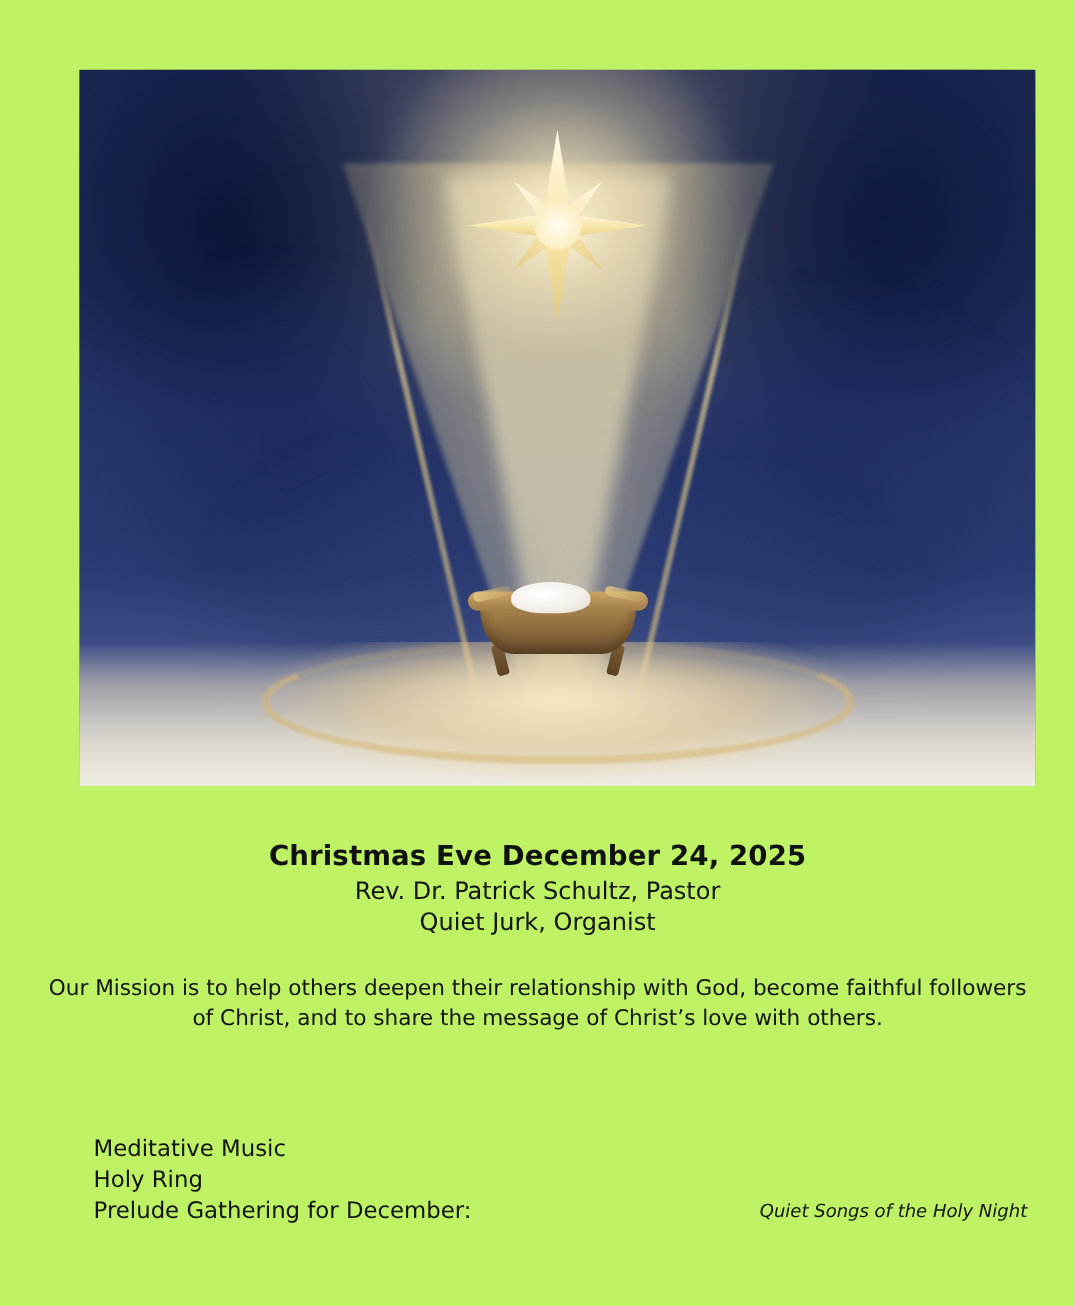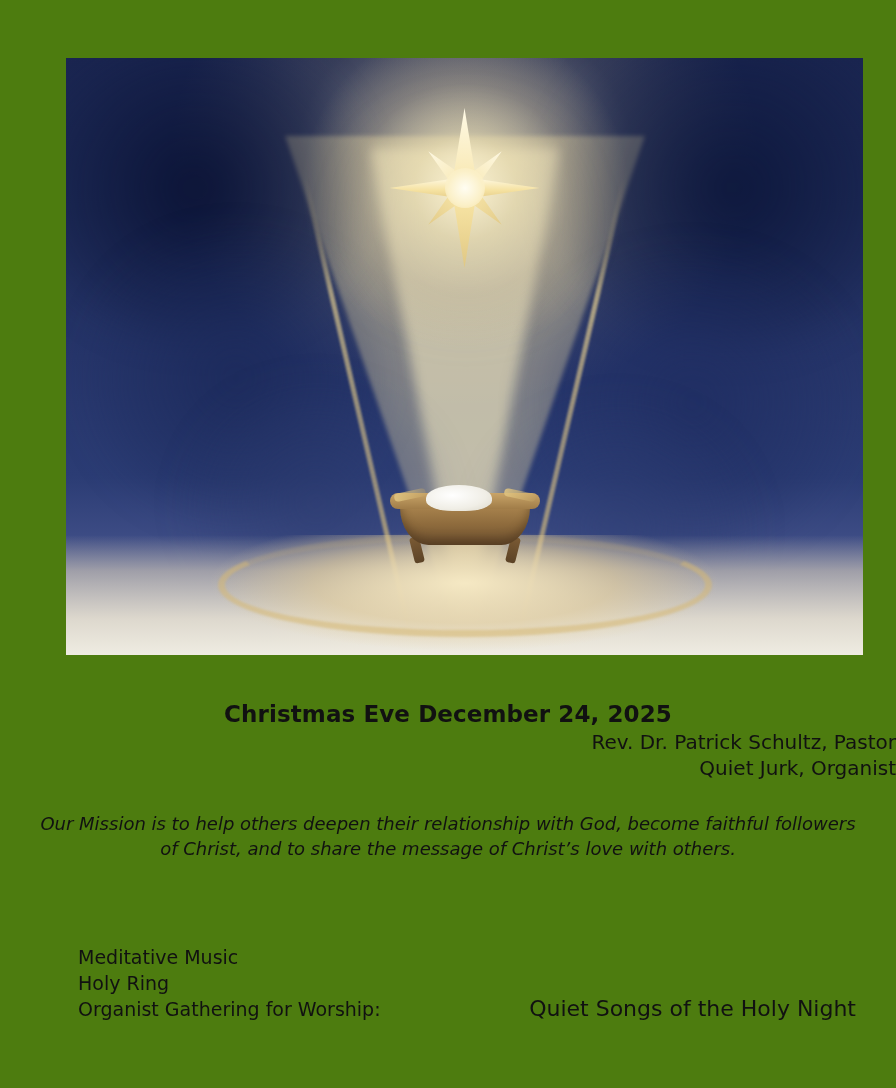--- a/index.html
+++ b/index.html
@@ -13,21 +13,21 @@
     font-family: "DejaVu Sans", sans-serif;
     color: #111111;
     position: relative;
     overflow: hidden;
   }
 
   .page {
     width: 896px;
     height: 1088px;
     position: relative;
-    background: #4d7c0f;
+    background: #bef264;
   }
 
   
   .illustration-wrap {
     position: absolute;
     left: 66px;
     top: 58px;
     width: 797px;
     height: 597px;
     overflow: hidden;
@@ -226,29 +226,28 @@
     top: 700px;
   }
   .title-line {
     text-align: center;
     font-weight: bold;
     font-size: 23px;
     line-height: 29px;
     letter-spacing: 0.1px;
   }
   .subtitle-line {
-    text-align: right;
+    text-align: center;
     font-size: 20px;
     line-height: 26px;
   }
   .mission {
     margin-top: 30px;
     padding: 0 40px;
     text-align: center;
-    font-style: italic;
     font-size: 18px;
     line-height: 25px;
   }
 
   .order-list {
     position: absolute;
     left: 78px;
     right: 40px;
     top: 944px;
   }
@@ -256,21 +255,22 @@
     display: flex;
     align-items: flex-start;
     font-size: 19px;
     line-height: 26px;
     white-space: nowrap;
   }
   .order-label { flex: 0 0 auto; }
   .order-spacer { flex: 1 1 auto; }
   .order-value {
     flex: 0 0 auto;
-    font-size: 22px;
+    font-style: italic;
+    font-size: 15px;
     text-align: right;
   }
 </style>
 </head>
 <body>
 
 <div class="page">
 
   <div class="illustration-wrap">
     <div class="illustration">
@@ -325,19 +325,19 @@
       <span class="order-label">Meditative Music</span>
       <span class="order-spacer"></span>
       <span class="order-value"></span>
     </div>
     <div class="order-row">
       <span class="order-label">Holy Ring</span>
       <span class="order-spacer"></span>
       <span class="order-value"></span>
     </div>
     <div class="order-row">
-      <span class="order-label">Organist Gathering for Worship:</span>
+      <span class="order-label">Prelude Gathering for December:</span>
       <span class="order-spacer"></span>
       <span class="order-value">Quiet Songs of the Holy Night</span>
     </div>
   </div>
 
 </div>
 
 </body></html>

